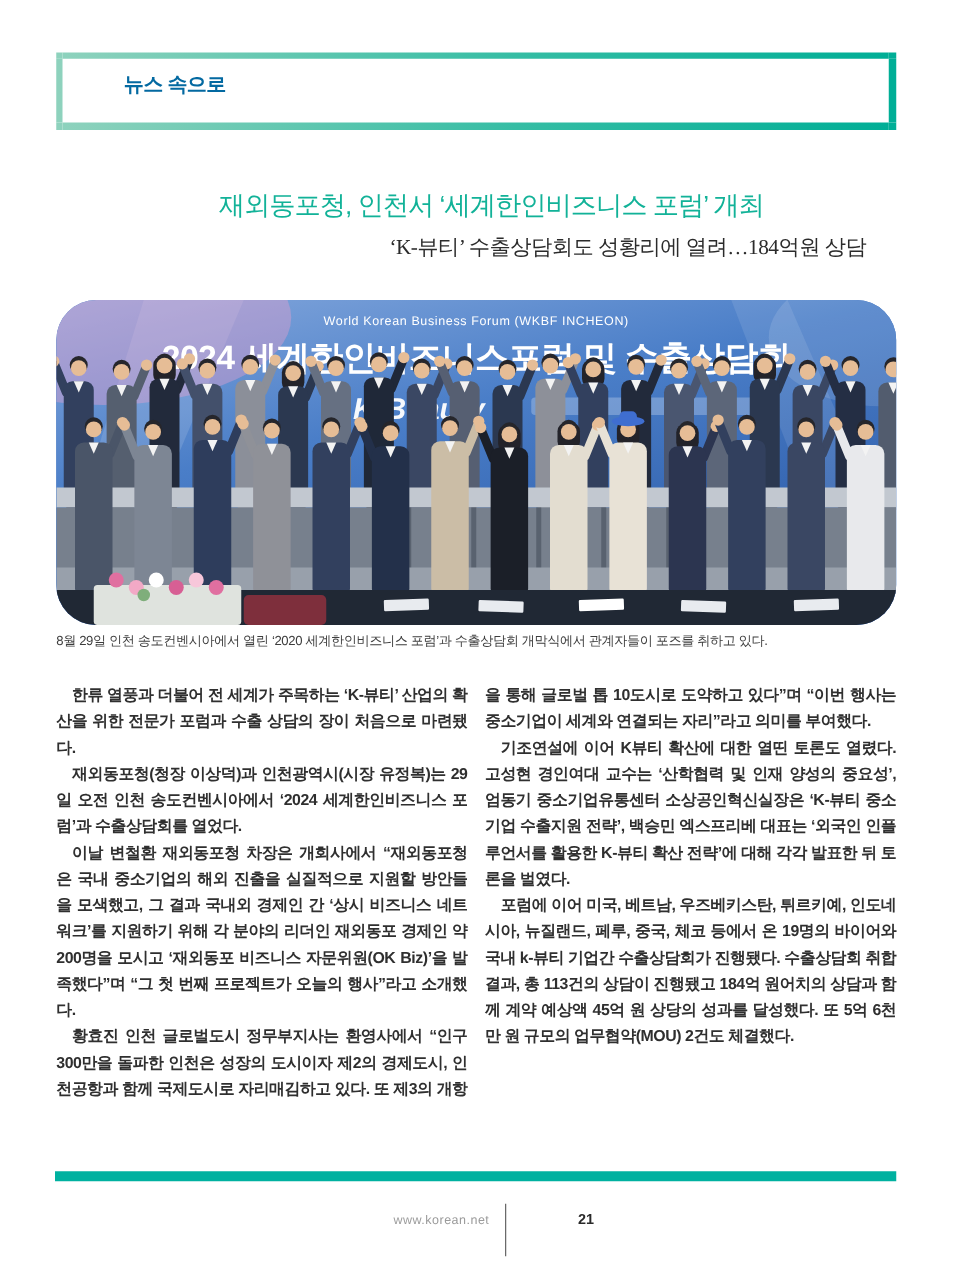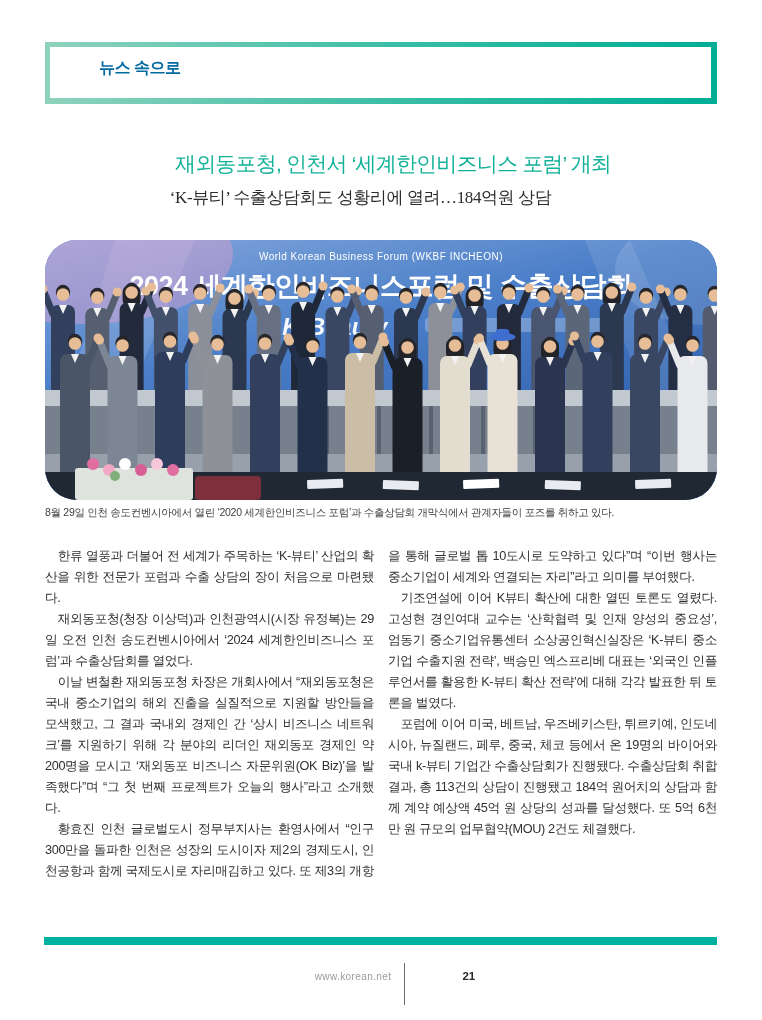--- a/index.html
+++ b/index.html
@@ -18,39 +18,40 @@
     position:absolute;left:13px;top:11px;font-size:16px;font-weight:bold;color:#0369a1;
     letter-spacing:-0.5px;
     margin-left:36px;
   }
   
   .article-title{
     position:absolute;left:0;top:150px;width:762px;text-align:center;
     font-size:21px;font-weight:normal;color:#12b298;letter-spacing:-0.8px;padding-left:12px;
   }
   .article-subtitle{
-    position:absolute;left:16px;top:186px;width:689px;text-align:center;
+    position:absolute;left:4px;top:186px;width:689px;text-align:right;
     font-family:"Liberation Serif","DejaVu Serif",serif;
     font-size:17px;color:#2b2b2b;letter-spacing:-0.4px;
   }
   
   .photo{
     position:absolute;left:45px;top:240px;width:672px;height:260px;overflow:hidden;background:#3b6fbe;border-radius:32px;
   }
   .photo svg{display:block;}
   .photo-caption{
     position:absolute;left:45px;top:506px;width:672px;
     font-size:10.5px;color:#3d3d3d;letter-spacing:-0.3px;
   }
   
   .article-body{
     position:absolute;left:45px;top:546px;width:672px;height:366px;
     column-count:2;column-gap:14px;column-fill:auto;
     font-size:12.7px;line-height:21px;color:#2f2f2f;text-align:justify;
     letter-spacing:-0.35px;
+    font-weight:bold;
   }
   .article-body p{margin:0;text-indent:1em;}
   
   .footer-bar{
     position:absolute;left:44px;top:937px;width:673px;height:8px;background:#00b1a0;
   }
   .footer{
     position:absolute;left:14px;top:963px;width:762px;display:flex;justify-content:center;
     align-items:flex-start;gap:13px;
   }

